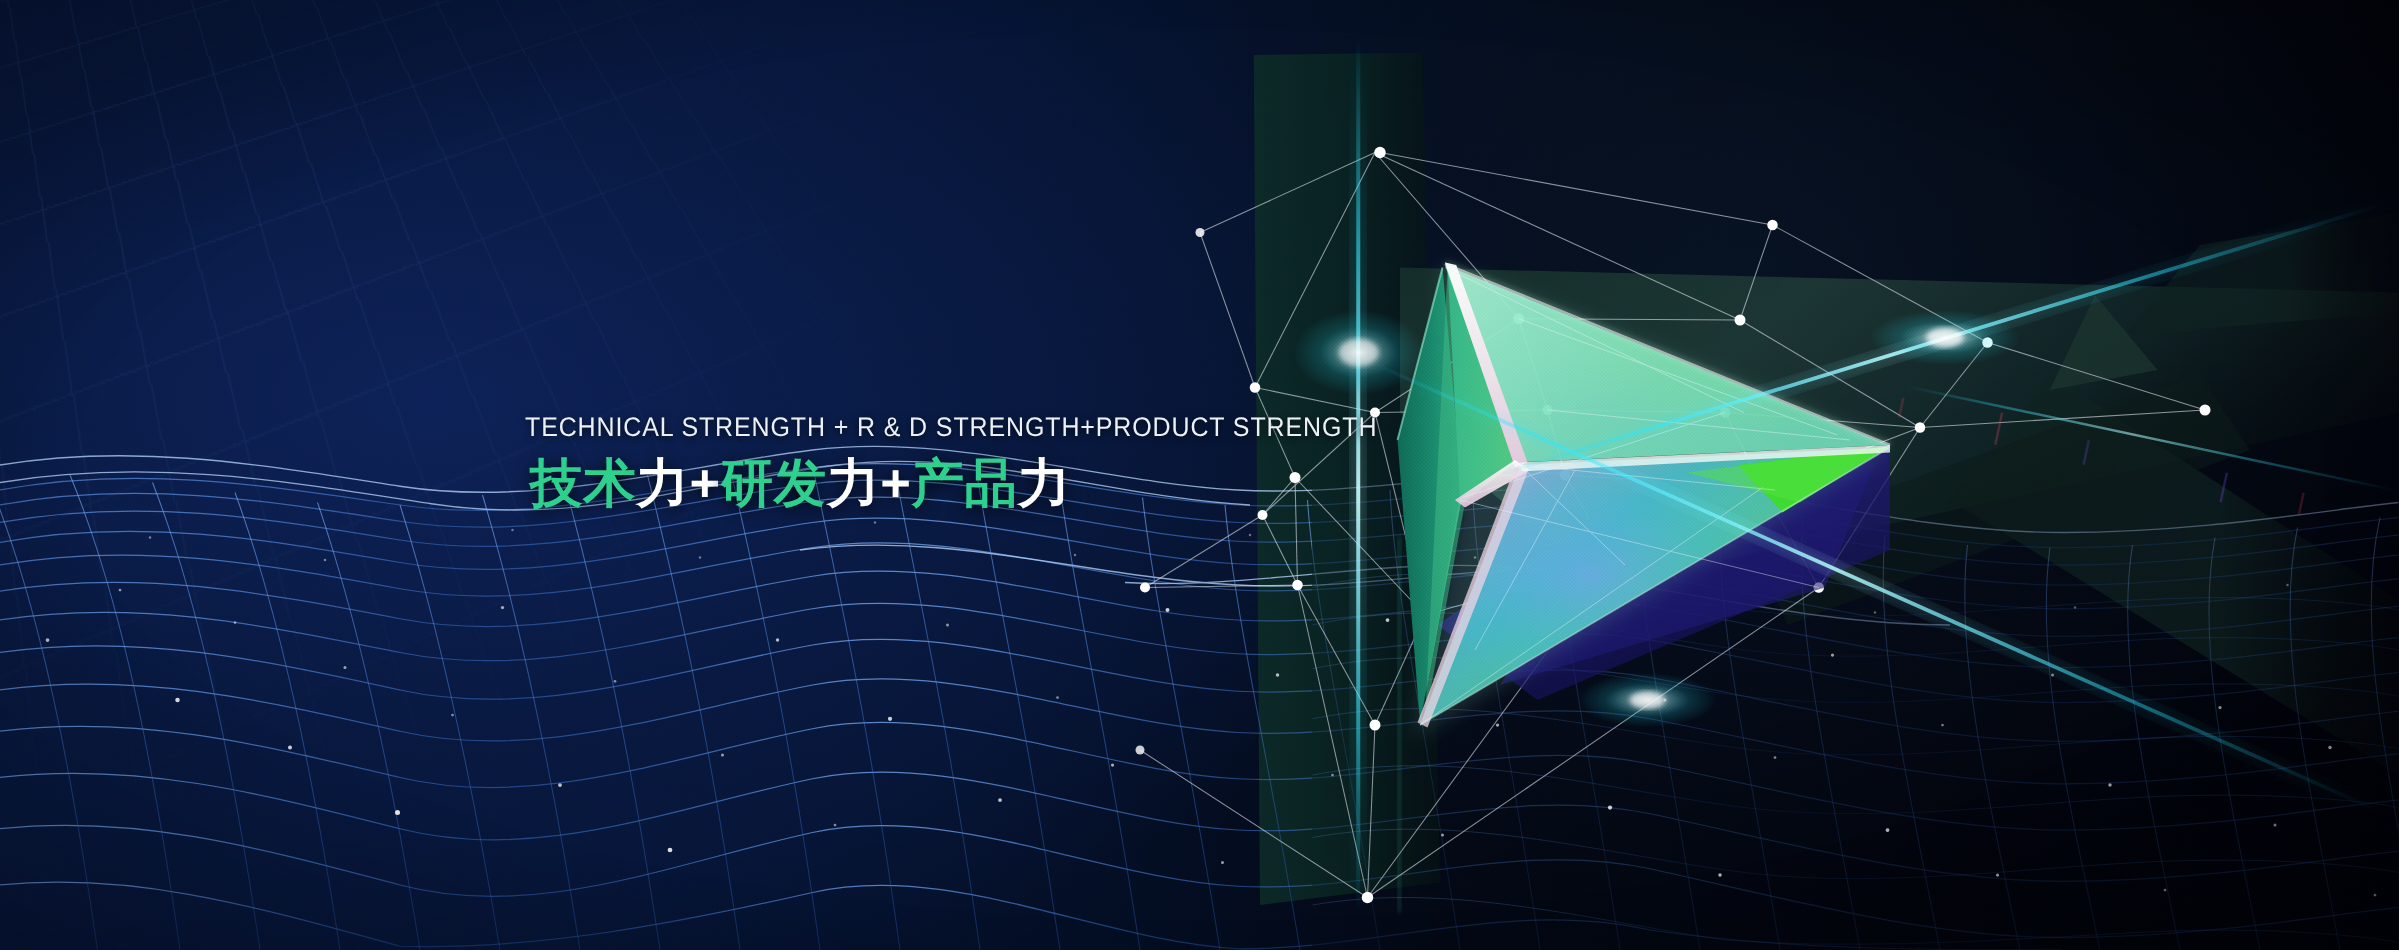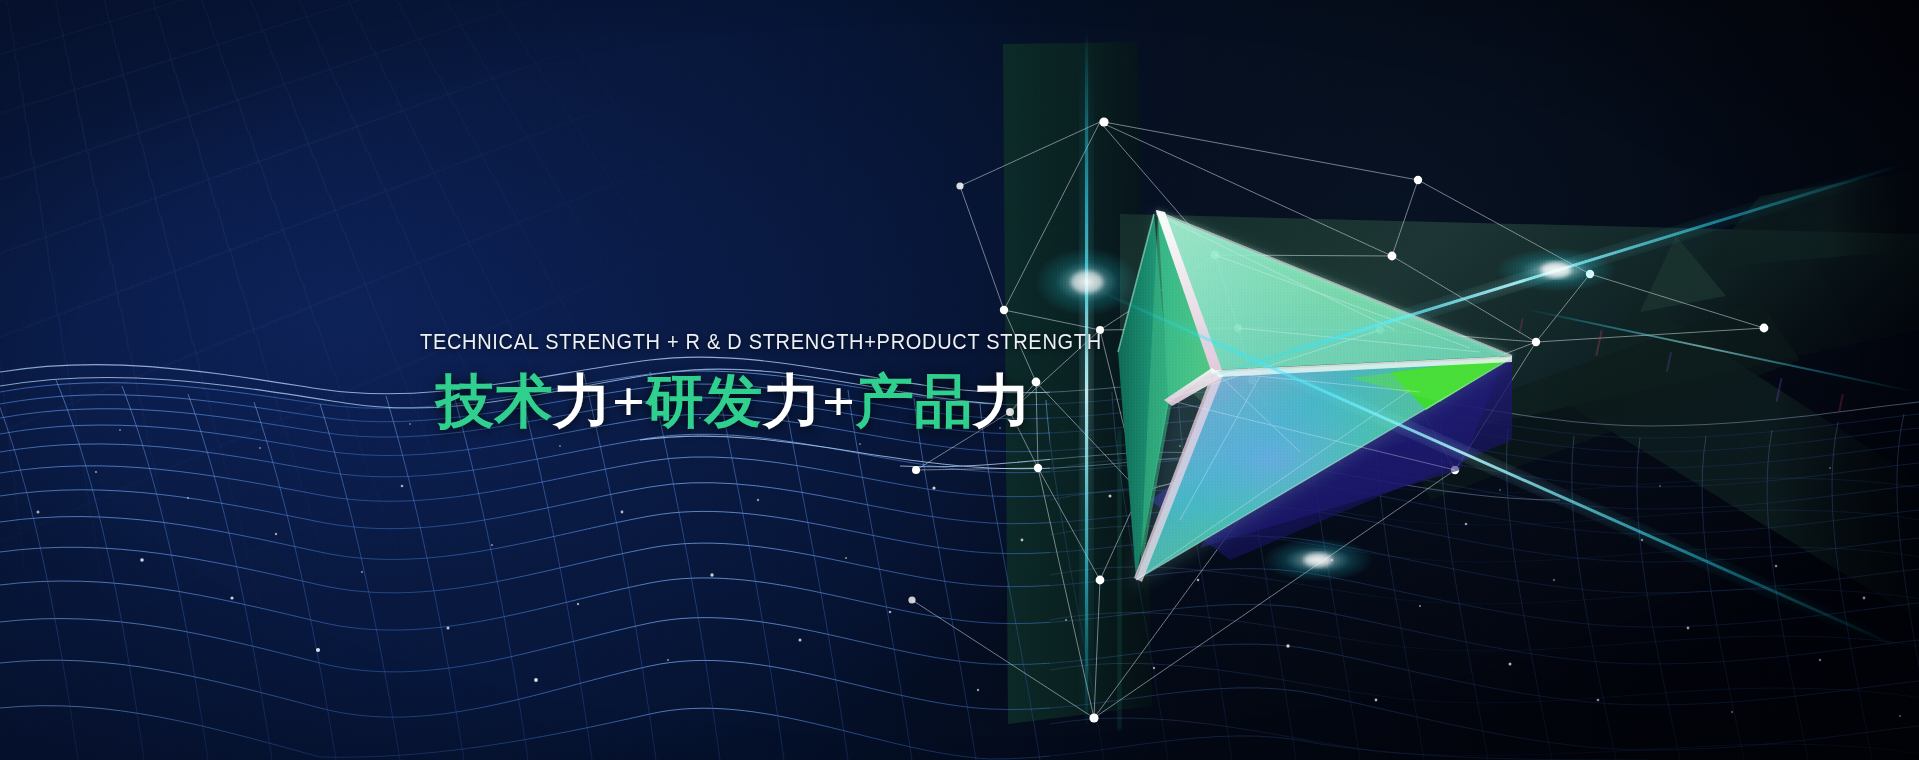--- a/index.html
+++ b/index.html
@@ -43,27 +43,27 @@
     letter-spacing:.035em;
     font-weight:400;
     white-space:nowrap;
     transform:scaleX(.93);
     transform-origin:left center;
     text-shadow:0 1px 6px rgba(0,0,0,.75);
     margin:0 0 9px 0;
     font-family:"Liberation Sans Narrow","Liberation Sans",sans-serif;
   }
   .headline{
-    margin:16px;
-    font-size:58px;
+    margin:4px;
+    font-size:42px;
     line-height:1.08;
     font-weight:700;
     letter-spacing:.012em;
     white-space:nowrap;
-    font-family:Liberation Serif, serif;
+    font-family:Liberation Sans, sans-serif;
     text-shadow:0 2px 12px rgba(0,0,0,.8);
   }
   .g{color:#2ed08d;}
   .w{color:#ffffff;}
 
   .noise{
     position:absolute;inset:0;pointer-events:none;opacity:.035;
     background-image:repeating-conic-gradient(#fff 0% 25%, #000 0% 50%);
     background-size:3px 3px;mix-blend-mode:overlay;
   }

